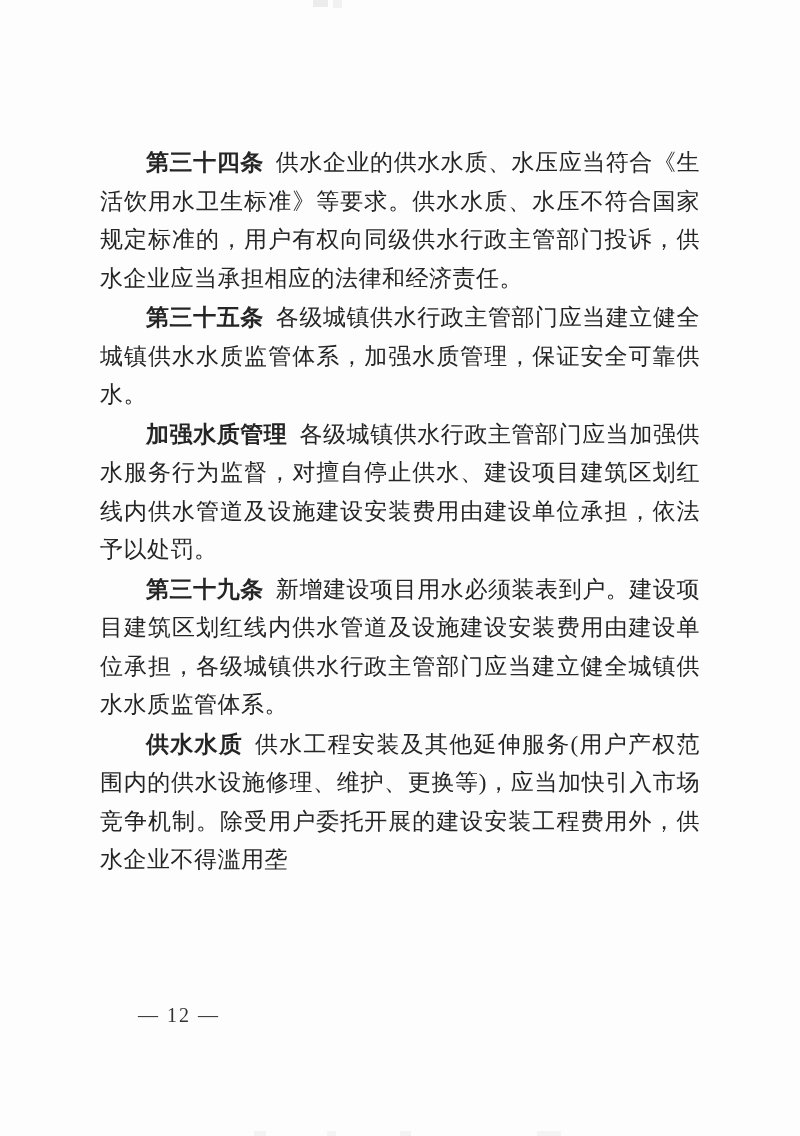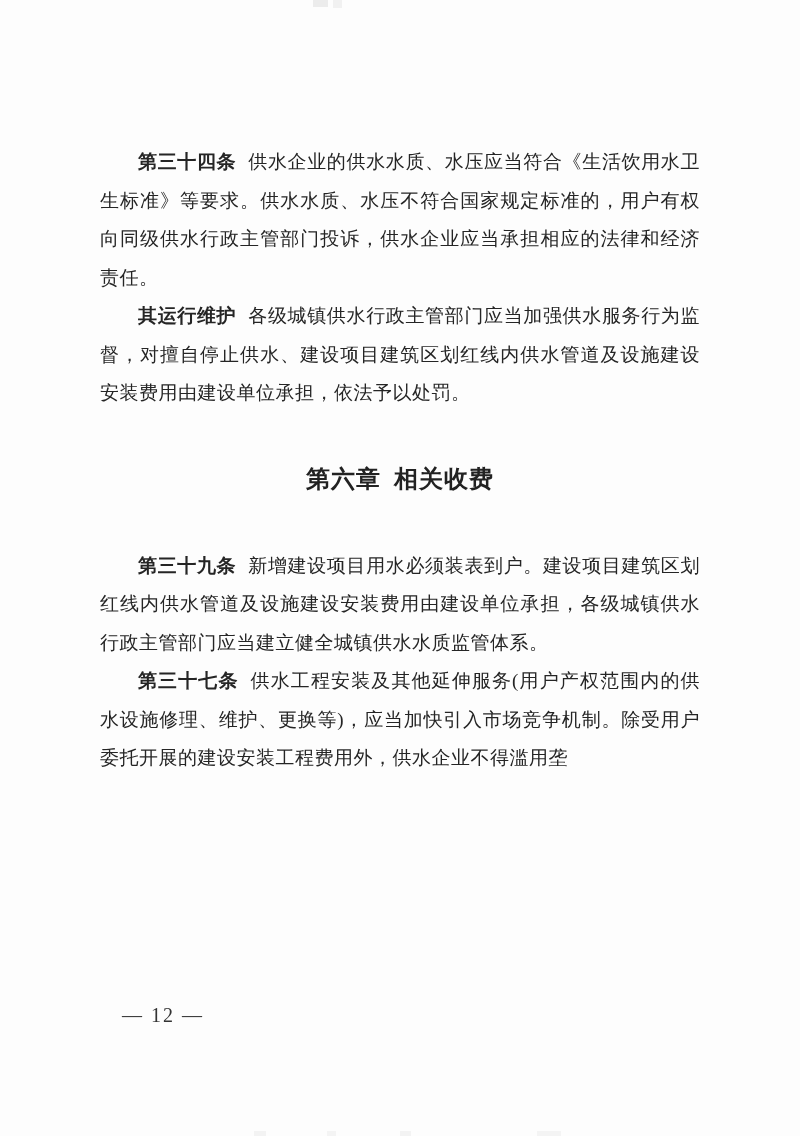--- a/index.html
+++ b/index.html
@@ -20,21 +20,21 @@
     pointer-events: none;
   }
   .content {
     position: absolute;
     left: 100px;
     top: 143px;
     width: 600px;
   }
   p.article {
     margin: 0;
-    font-size: 19px;
+    font-size: 23px;
     line-height: 38.5px;
     text-align: justify;
     text-indent: 2em;
     letter-spacing: 0.5px;
   }
   .article-label {
     font-family: "Liberation Sans", "DejaVu Sans", sans-serif;
     font-weight: bold;
     margin-right: 12px;
   }
@@ -45,21 +45,21 @@
     font-weight: bold;
     font-family: "Liberation Sans", "DejaVu Sans", sans-serif;
     color: #222;
     letter-spacing: 1px;
   }
   .chapter-num {
     margin-right: 13px;
   }
   .page-number {
     position: absolute;
-    left: 122px;
+    left: 138px;
     top: 1004px;
     font-size: 20px;
     letter-spacing: 2px;
     color: #333;
     font-family: "Liberation Serif", "DejaVu Serif", serif;
   }
 </style>
 </head>
 <body>
 
@@ -67,25 +67,25 @@
 <div class="scan-artifact" style="left:333px;top:0;width:9px;height:8px;background:#f1f1f1;"></div>
 <div class="scan-artifact" style="left:254px;top:1131px;width:12px;height:5px;background:#f3f3f3;"></div>
 <div class="scan-artifact" style="left:327px;top:1131px;width:9px;height:5px;background:#f4f4f4;"></div>
 <div class="scan-artifact" style="left:400px;top:1131px;width:11px;height:5px;background:#f3f3f3;"></div>
 <div class="scan-artifact" style="left:537px;top:1131px;width:24px;height:5px;background:#f4f4f4;"></div>
 
 <div class="content">
 
   <p class="article"><span class="article-label">第三十四条</span><span>供水企业的供水水质、水压应当符合《生活饮用水卫生标准》等要求。供水水质、水压不符合国家规定标准的，用户有权向同级供水行政主管部门投诉，供水企业应当承担相应的法律和经济责任。</span></p>
 
+  <p class="article"><span class="article-label">第三十五条</span><span>各级城镇供水行政主管部门应当建立健全城镇供水水质监管体系，加强水质管理，保证安全可靠供水。</span></p>
 
-  <p class="article"><span class="article-label">其运行维护</span><span>各级城镇供水行政主管部门应当加强供水服务行为监督，对擅自停止供水、建设项目建筑区划红线内供水管道及设施建设安装费用由建设单位承担，依法予以处罚。</span></p>
+  <p class="article"><span class="article-label">加强水质管理</span><span>各级城镇供水行政主管部门应当加强供水服务行为监督，对擅自停止供水、建设项目建筑区划红线内供水管道及设施建设安装费用由建设单位承担，依法予以处罚。</span></p>
 
-  <h2 class="chapter"><span class="chapter-num">第六章</span><span>相关收费</span></h2>
 
   <p class="article"><span class="article-label">第三十九条</span><span>新增建设项目用水必须装表到户。建设项目建筑区划红线内供水管道及设施建设安装费用由建设单位承担，各级城镇供水行政主管部门应当建立健全城镇供水水质监管体系。</span></p>
 
 
-  <p class="article"><span class="article-label">第三十七条</span><span>供水工程安装及其他延伸服务(用户产权范围内的供水设施修理、维护、更换等)，应当加快引入市场竞争机制。除受用户委托开展的建设安装工程费用外，供水企业不得滥用垄</span></p>
+  <p class="article"><span class="article-label">供水水质</span><span>供水工程安装及其他延伸服务(用户产权范围内的供水设施修理、维护、更换等)，应当加快引入市场竞争机制。除受用户委托开展的建设安装工程费用外，供水企业不得滥用垄</span></p>
 
 </div>
 
 <div class="page-number">— 12 —</div>
 
 </body></html>

